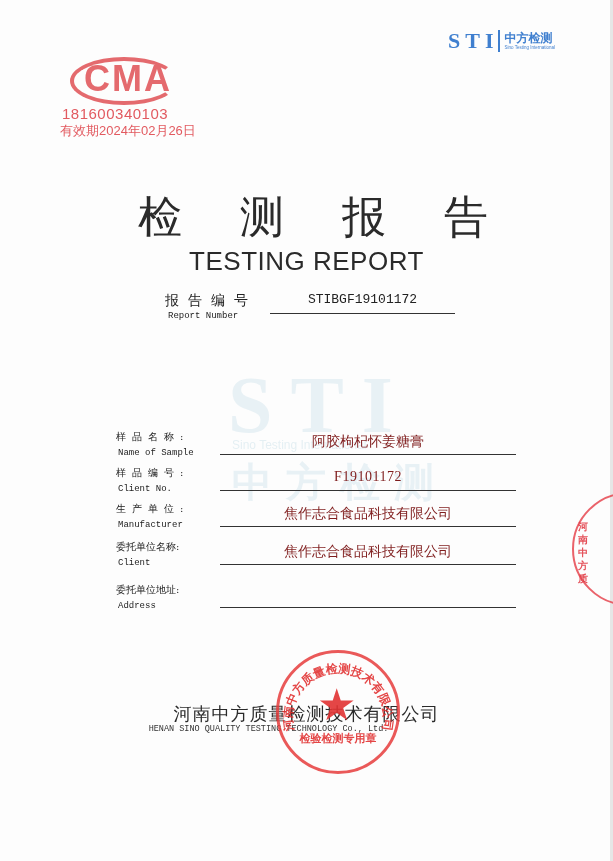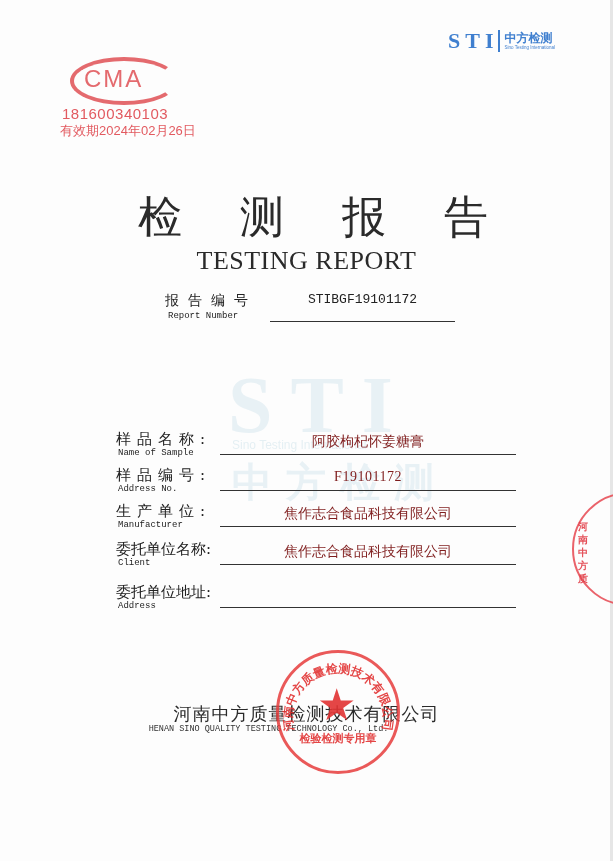--- a/index.html
+++ b/index.html
@@ -10,52 +10,52 @@
   .page-edge { position: absolute; right: 0; top: 0; width: 3px; height: 861px; background: #e6e6e6; }
   
   .cma { position: absolute; left: 60px; top: 55px; width: 140px; }
   .cma-oval {
     position: absolute; left: 10px; top: 2px; width: 100px; height: 40px;
     border: 4px solid #e46a6e; border-radius: 50% / 50%;
     border-right-color: transparent;
   }
   .cma-letters {
     position: absolute; left: 24px; top: 4px; font-family: "Liberation Sans", sans-serif;
-    font-weight: normal; font-size: 24px; color: #e46a6e; letter-spacing: 2px; line-height: 40px;
+    font-weight: bold; font-size: 36px; color: #e46a6e; letter-spacing: 2px; line-height: 40px;
   }
   .cma-num { position: absolute; left: 2px; top: 50px; font-family: "Liberation Sans", sans-serif;
     font-size: 15px; color: #e25a60; letter-spacing: 0.5px; white-space: nowrap; }
   .cma-valid { position: absolute; left: 0; top: 67px; font-family: "Liberation Sans", sans-serif;
     font-size: 13px; color: #e25a60; white-space: nowrap; }
   
   .sti-logo { position: absolute; left: 448px; top: 28px; display: flex; align-items: center; }
   .sti-text { font-family: "Liberation Serif", serif; font-weight: bold; font-size: 22px;
     color: #3f7fcf; letter-spacing: 5px; }
   .sti-sep { width: 2px; height: 22px; background: #3f7fcf; margin: 0 4px 0 0; }
   .sti-cn-wrap { display: flex; flex-direction: column; }
   .sti-cn { font-family: "DejaVu Sans", sans-serif; font-weight: bold; font-size: 12px; color: #3f7fcf; line-height: 13px; }
   .sti-en { font-family: "Liberation Sans", sans-serif; font-size: 4.5px; color: #3f7fcf; line-height: 6px; }
   
   .title-cn { position: absolute; left: 138px; top: 188px; width: 350px; display: flex;
     justify-content: space-between; font-size: 44px; color: #2a2a2a; }
   .title-en { position: absolute; left: 0; width: 613px; top: 246px; text-align: center;
-    font-family: Liberation Serif, serif; font-size: 26px; color: #2a2a2a; letter-spacing: 0.5px; }
+    font-family: Liberation Sans, sans-serif; font-size: 26px; color: #2a2a2a; letter-spacing: 0.5px; }
   .report-no-label { position: absolute; left: 165px; top: 292px; font-size: 14px; letter-spacing: 9px; }
   .report-no-label-en { position: absolute; left: 168px; top: 311px; font-family: "Liberation Mono", monospace; font-size: 9px; }
   .report-no-value { position: absolute; left: 270px; top: 292px; width: 185px; text-align: center;
-    font-family: "Liberation Mono", monospace; font-size: 13px; border-bottom: 1px solid #333; padding-bottom: 14px; }
+    font-family: "Liberation Mono", monospace; font-size: 13px; border-bottom: 1px solid #333; padding-bottom: 6px; }
   
   .wm-sti { position: absolute; left: 228px; top: 360px; font-family: "Liberation Serif", serif; font-weight: bold;
     font-size: 80px; color: rgba(140,190,210,0.18); letter-spacing: 18px; }
   .wm-en { position: absolute; left: 232px; top: 438px; font-family: "Liberation Sans", sans-serif; font-size: 12px; color: rgba(140,190,210,0.22); }
   .wm-cn { position: absolute; left: 232px; top: 455px; font-family: "DejaVu Sans", sans-serif; font-weight: bold;
     font-size: 40px; color: rgba(140,190,210,0.18); letter-spacing: 14px; }
   
   .field { position: absolute; left: 116px; width: 400px; height: 40px; }
-  .field-label { position: absolute; left: 0; top: 0; font-size: 15px; white-space: nowrap; }
+  .field-label { position: absolute; left: 0; top: 0; font-size: 10px; white-space: nowrap; }
   .field-label.spaced { letter-spacing: 6px; }
   .field-label-en { position: absolute; left: 2px; top: 18px; font-family: "Liberation Mono", monospace; font-size: 9px; white-space: nowrap; }
   .field-line { position: absolute; left: 104px; right: 0; top: 24px; border-bottom: 1px solid #333; }
   .field-value { position: absolute; left: 104px; right: 0; top: 3px; text-align: center; font-size: 14px; color: #7f1d1d; }
   .field-value.mono { font-family: "Liberation Serif", serif; font-size: 14px; letter-spacing: 0.5px; }
   
   .company-cn { position: absolute; left: 0; width: 613px; top: 702px; text-align: center; font-size: 18px; color: #2a2a2a; letter-spacing: 1px; }
   .company-en { position: absolute; left: 0; width: 505px; top: 724px; text-align: center;
     font-family: "Liberation Mono", monospace; font-size: 8.5px; color: #333; margin-left: 16px; }
   
@@ -107,21 +107,21 @@
 <div class="report-no-value">STIBGF19101172</div>
 
 <div class="field" style="top:430px;">
   <div class="field-label spaced">样品名称:</div>
   <div class="field-label-en">Name of Sample</div>
   <div class="field-line"></div>
   <div class="field-value">阿胶枸杞怀姜糖膏</div>
 </div>
 <div class="field" style="top:466px;">
   <div class="field-label spaced">样品编号:</div>
-  <div class="field-label-en">Address No.</div>
+  <div class="field-label-en">Client No.</div>
   <div class="field-line"></div>
   <div class="field-value mono">F19101172</div>
 </div>
 <div class="field" style="top:502px;">
   <div class="field-label spaced">生产单位:</div>
   <div class="field-label-en">Manufacturer</div>
   <div class="field-line"></div>
   <div class="field-value">焦作志合食品科技有限公司</div>
 </div>
 <div class="field" style="top:540px;">

